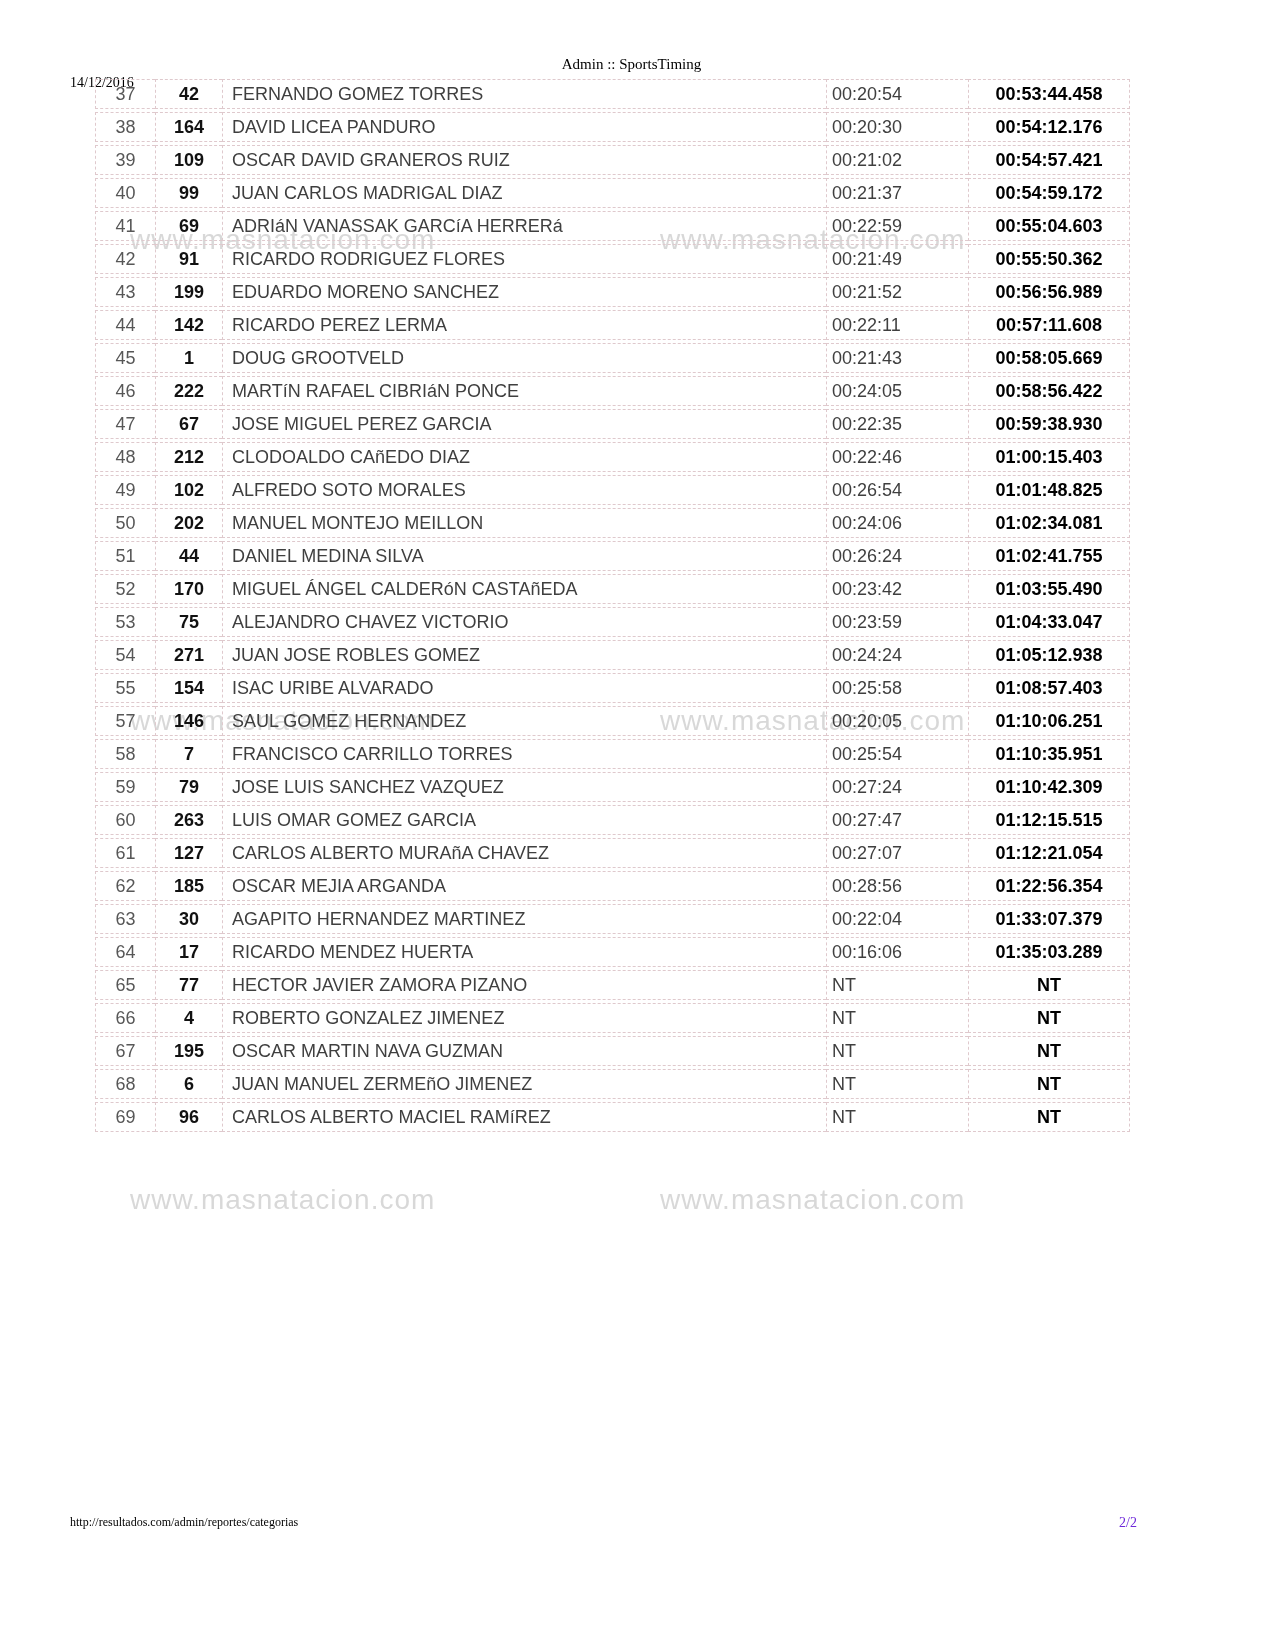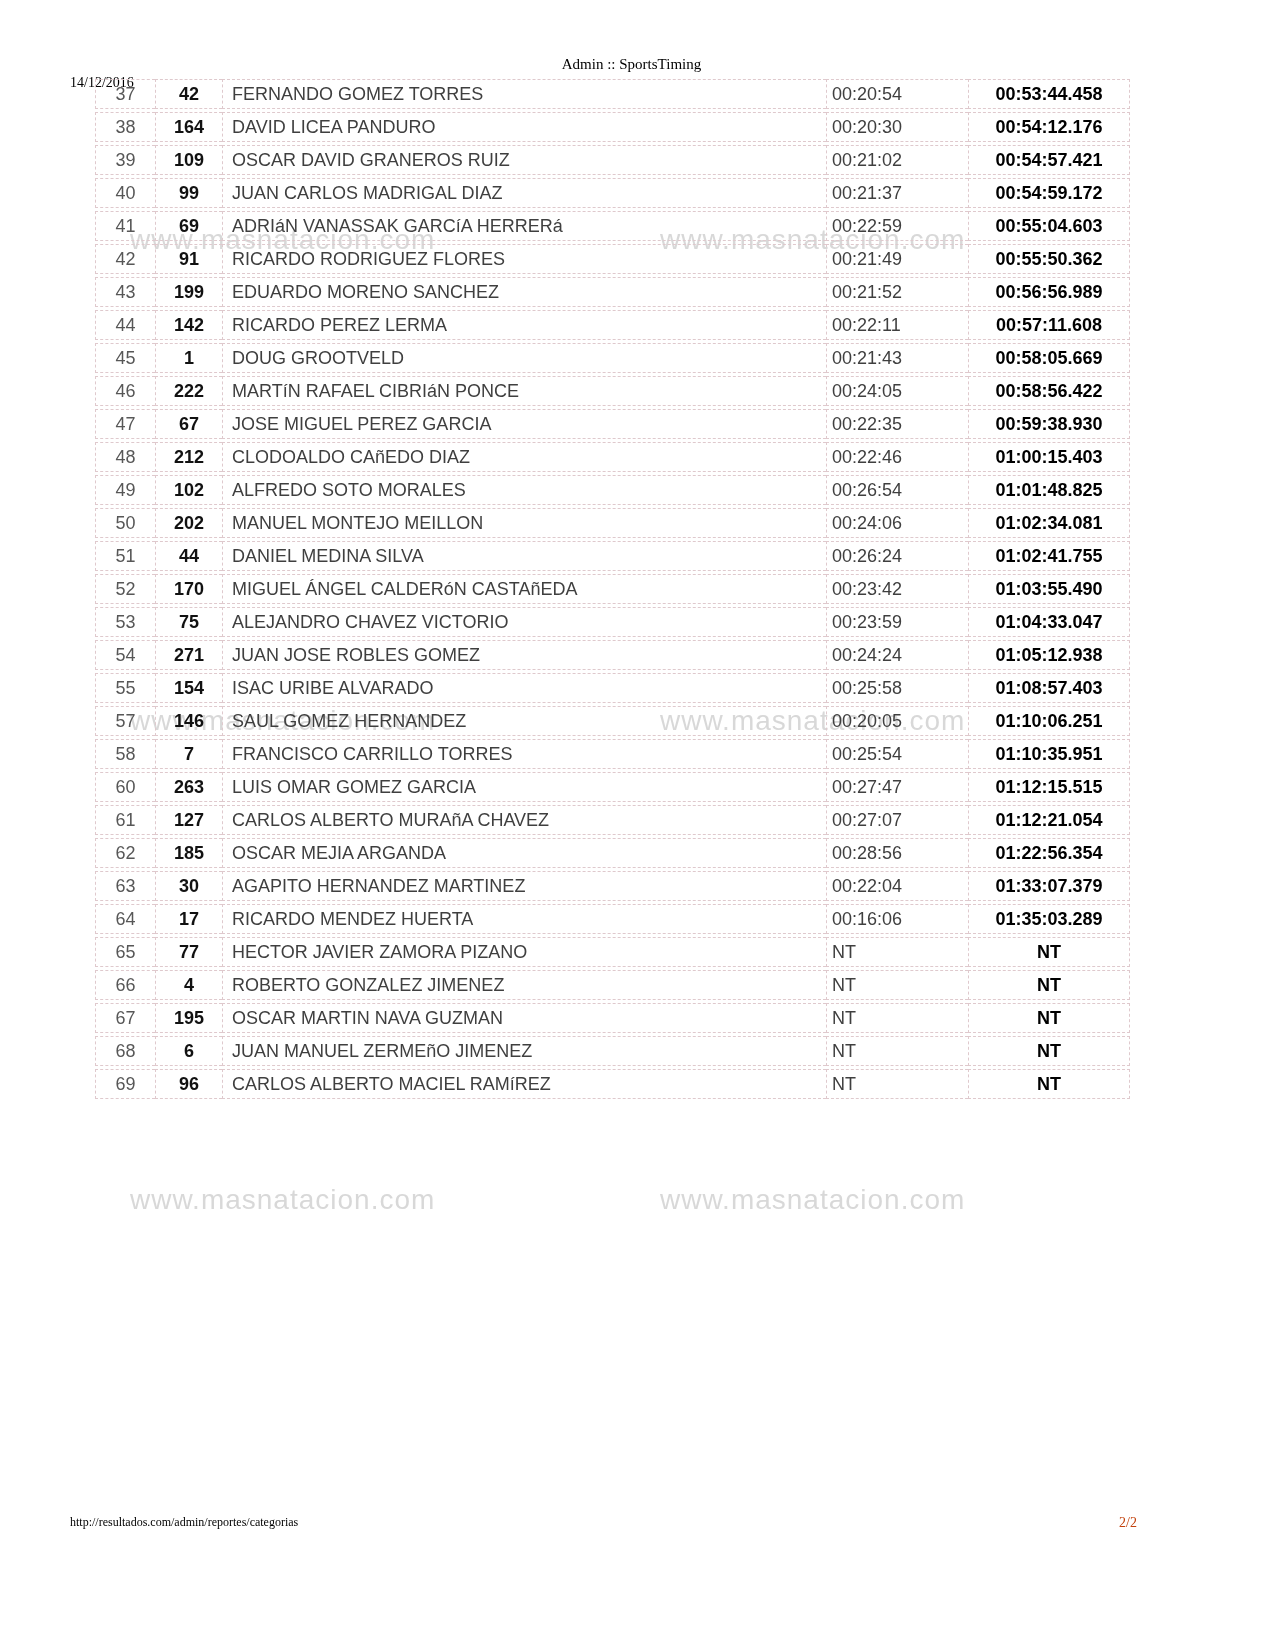--- a/index.html
+++ b/index.html
@@ -34,21 +34,21 @@
     left: 70px; top: 1515px;
     font-family: "Liberation Serif", serif;
     font-size: 12px;
     color: #000;
   }
   .print-footer-page {
     position: absolute;
     right: 138px; top: 1515px;
     font-family: "Liberation Serif", serif;
     font-size: 14px;
-    color: #c2410c;
+    color: #6d28d9;
   }
 
   
   .results-wrap {
     position: absolute;
     left: 95px; top: 76px;
     width: 1035px;
   }
   table.results {
     width: 100%;
@@ -250,20 +250,27 @@
     <td class="cell-total">01:10:06.251</td>
   </tr>
         <tr>
     <td class="cell-pos">58</td>
     <td class="cell-bib">7</td>
     <td class="cell-name">FRANCISCO CARRILLO TORRES</td>
     <td class="cell-lap">00:25:54</td>
     <td class="cell-total">01:10:35.951</td>
   </tr>
         <tr>
+    <td class="cell-pos">59</td>
+    <td class="cell-bib">79</td>
+    <td class="cell-name">JOSE LUIS SANCHEZ VAZQUEZ</td>
+    <td class="cell-lap">00:27:24</td>
+    <td class="cell-total">01:10:42.309</td>
+  </tr>
+        <tr>
     <td class="cell-pos">60</td>
     <td class="cell-bib">263</td>
     <td class="cell-name">LUIS OMAR GOMEZ GARCIA</td>
     <td class="cell-lap">00:27:47</td>
     <td class="cell-total">01:12:15.515</td>
   </tr>
         <tr>
     <td class="cell-pos">61</td>
     <td class="cell-bib">127</td>
     <td class="cell-name">CARLOS ALBERTO MURAñA CHAVEZ</td>

